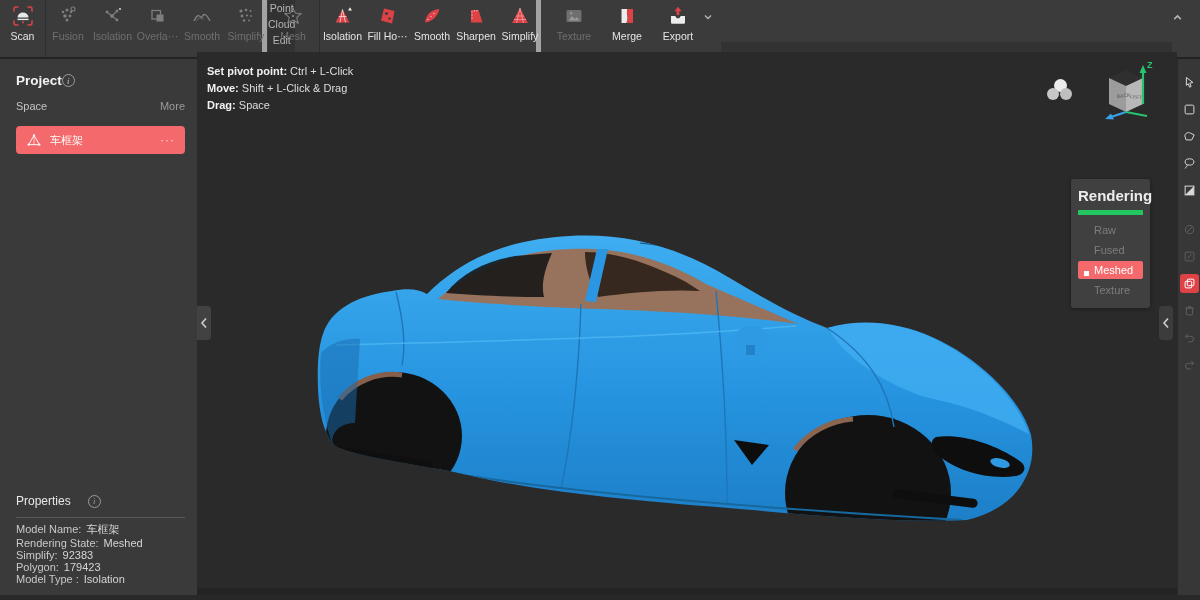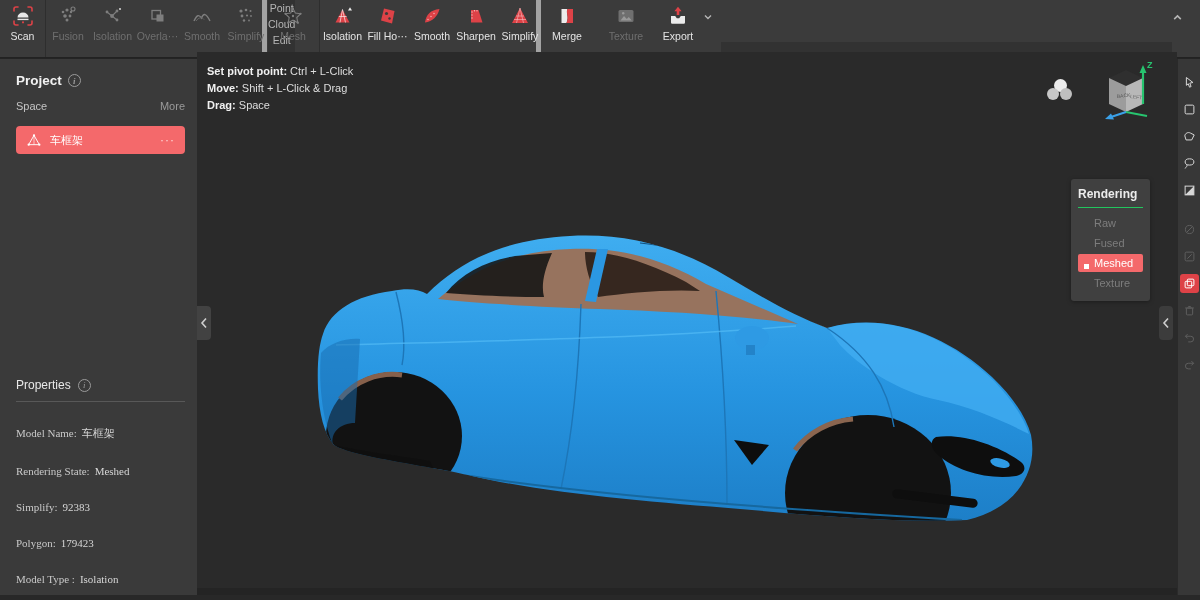--- a/index.html
+++ b/index.html
@@ -24,35 +24,35 @@
   .grpband { flex:1; background:#323232; text-align:center; font-size:10.5px;
     color:#b5b5b5; line-height:16px; }
   .icon22 { width:24px; height:24px; display:block; }
   .chevcell { display:flex; align-items:flex-start; padding-top:12px; }
   .topbar .spacer { flex:1; display:flex; flex-direction:column; }
   .topbar .spacer .bandseg { margin-top:42px; flex:1; background:#323232; }
 
   
   .sidebar { position:absolute; left:0; top:59px; width:197px; height:536px;
     background:#3a3a3a; display:flex; flex-direction:column; padding:14px 12px 10px 16px; }
-  .proj-title { font-size:13.5px; font-weight:bold; color:#f2f2f2; display:flex; align-items:center; gap:6px; }
+  .proj-title { font-size:13.5px; font-weight:bold; color:#f2f2f2; display:flex; align-items:center; gap:0; }
   .info-circ { width:13px; height:13px; border:1px solid #9a9a9a; border-radius:50%;
     color:#9a9a9a; font-size:9px; font-style:italic; font-family:"Liberation Serif", serif;
     display:inline-flex; align-items:center; justify-content:center; }
   .model-row { display:flex; justify-content:space-between; margin-top:12px; }
   .model-row .ml { font-size:11px; color:#c4c4c4; }
   .model-row .more { font-size:11px; color:#9a9a9a; cursor:pointer; }
   .model-item { margin-top:14px; height:28px; background:#f4696b; border-radius:4px;
     display:flex; align-items:center; padding:0 10px; color:#fff; }
   .model-item .mname { font-size:11px; margin-left:8px; flex:1; }
   .model-item .mdots { font-size:12px; letter-spacing:1px; color:#ffd9d9; }
   .props { margin-top:auto; }
-  .props-title { font-size:12px; color:#e8e8e8; display:flex; align-items:center; gap:7px; }
+  .props-title { font-size:12px; color:#e8e8e8; display:flex; align-items:center; gap:17px; }
   .props hr { border:none; border-top:1px solid #585858; margin:9px 0 4px 0; }
-  .prow { font-size:11px; color:#c9c9c9; margin-top:24px;font-family:Liberation Serif, serif; }
+  .prow { font-size:11px; color:#c9c9c9; margin-top:0; }
   .prow .pv { color:#d6d6d6; margin-left:5px; }
 
   
   .viewport { position:absolute; left:197px; top:52px; width:980px; height:536px;
     background:#2a2a2a; overflow:hidden; }
   .car-svg { position:absolute; left:-197px; top:-59px; width:1200px; height:600px; }
   .hints { position:absolute; left:10px; top:11px; font-size:11px; color:#dedede; line-height:17px; }
   .hints b { color:#f0f0f0; }
   .gizmos { position:absolute; right:22px; top:8px; display:flex; align-items:center; gap:24px; }
   .sphere-ico { width:26px; height:24px; position:relative; cursor:pointer; }
@@ -61,22 +61,22 @@
   .sphere-ico i:nth-child(2){ width:12px; height:12px; left:0;  top:9px; background:#c7c7c7;}
   .sphere-ico i:nth-child(3){ width:12px; height:12px; left:13px; top:9px; background:#bfbfbf;}
   .edge-tab { position:absolute; width:14px; height:34px; background:#424242;
     display:flex; align-items:center; justify-content:center; cursor:pointer; }
   .edge-tab.left { left:0; top:254px; border-radius:0 4px 4px 0; }
   .edge-tab.right { right:4px; top:254px; border-radius:4px; background:#3c3c3c; }
 
   
   .rpanel { position:absolute; right:27px; top:127px; width:79px; background:#404040;
     border-radius:3px; padding:8px 7px 9px 7px; box-shadow:0 1px 4px rgba(0,0,0,.35); }
-  .rpanel .rtitle { font-size:12px; font-weight:bold; color:#ececec;
-    border-bottom:1px solid #22c55e; padding-bottom:6px; margin-bottom:6px; }
+  .rpanel .rtitle { font-size:15px; font-weight:bold; color:#ececec;
+    border-bottom:5px solid #22c55e; padding-bottom:6px; margin-bottom:6px; }
   .ropt { font-size:11px; color:#7d7d7d; padding:3px 0 3px 16px; border-radius:2px;
     margin-top:2px; cursor:pointer; display:flex; align-items:flex-end; }
   .ropt.sel { background:#f4696b; color:#fff; padding-left:6px; }
   .ropt.sel .blt { width:5px; height:5px; background:#fff; margin-right:5px; display:inline-block; }
 
   
   .rail { position:absolute; right:0; top:59px; width:23px; height:536px;
     background:#373737; border-left:1px solid #2a2a2a;
     display:flex; flex-direction:column; align-items:center; padding-top:14px; }
   .rbtn { width:19px; height:19px; margin-bottom:8px; border-radius:3px;
@@ -270,39 +270,39 @@
                   <line x1="8" y1="12" x2="16" y2="12"></line>
                   <line x1="6" y1="15.5" x2="18" y2="15.5"></line>
                 </g>
             </svg>
             <span class="lbl" data-interactable="false">Simplify</span>
           </div>
         </div>
       </div>
     </div>
 
-    <div class="cell" style="width:52px" data-interactable="true">
-      <div class="top">
-        <svg class="icon22" viewBox="0 0 24 24" data-interactable="false">
-          <path d="M6.5 5 H12.5 C10.5 9.5 14.5 12 11.5 19 H6.5 Z" fill="#ececec"></path>
-          <path d="M12.5 5 H18 V19 H11.5 C14.5 12 10.5 9.5 12.5 5 Z" fill="#dd4247"></path>
-        </svg>
-        <span class="lbl" data-interactable="false">Merge</span>
-      </div>
-        <div class="bandseg"></div>
-    </div>
-
     <div class="cell disabled" style="width:54px; margin-left:6px" data-interactable="true">
       <div class="top">
         <svg class="icon22" viewBox="0 0 24 24" data-interactable="false">
           <rect x="4.5" y="6" width="15" height="12" rx="1.5" fill="#6f6f6f"></rect>
           <path d="M6.5 16.5 l3.5-4.5 2.8 3 2-2 3 3.5 Z" fill="#999"></path>
           <circle cx="9.2" cy="9.3" r="1.2" fill="#999"></circle>
         </svg>
         <span class="lbl" data-interactable="false">Texture</span>
+      </div>
+        <div class="bandseg"></div>
+    </div>
+
+    <div class="cell" style="width:52px" data-interactable="true">
+      <div class="top">
+        <svg class="icon22" viewBox="0 0 24 24" data-interactable="false">
+          <path d="M6.5 5 H12.5 C10.5 9.5 14.5 12 11.5 19 H6.5 Z" fill="#ececec"></path>
+          <path d="M12.5 5 H18 V19 H11.5 C14.5 12 10.5 9.5 12.5 5 Z" fill="#dd4247"></path>
+        </svg>
+        <span class="lbl" data-interactable="false">Merge</span>
       </div>
         <div class="bandseg"></div>
     </div>
 
     <div class="cell" style="width:50px" data-interactable="true">
       <div class="top">
         <svg class="icon22" viewBox="0 0 24 24" data-interactable="false">
           <path d="M5 12 h4.2 l1.6 2.2 h2.4 L14.8 12 H19 v6.5 a1.2 1.2 0 0 1 -1.2 1.2 H6.2 A1.2 1.2 0 0 1 5 18.5 Z" fill="#ececec"></path>
           <path d="M12 2.8 L15.6 7.2 H13.3 V11 H10.7 V7.2 H8.4 Z" fill="#dd4247"></path>
         </svg>

